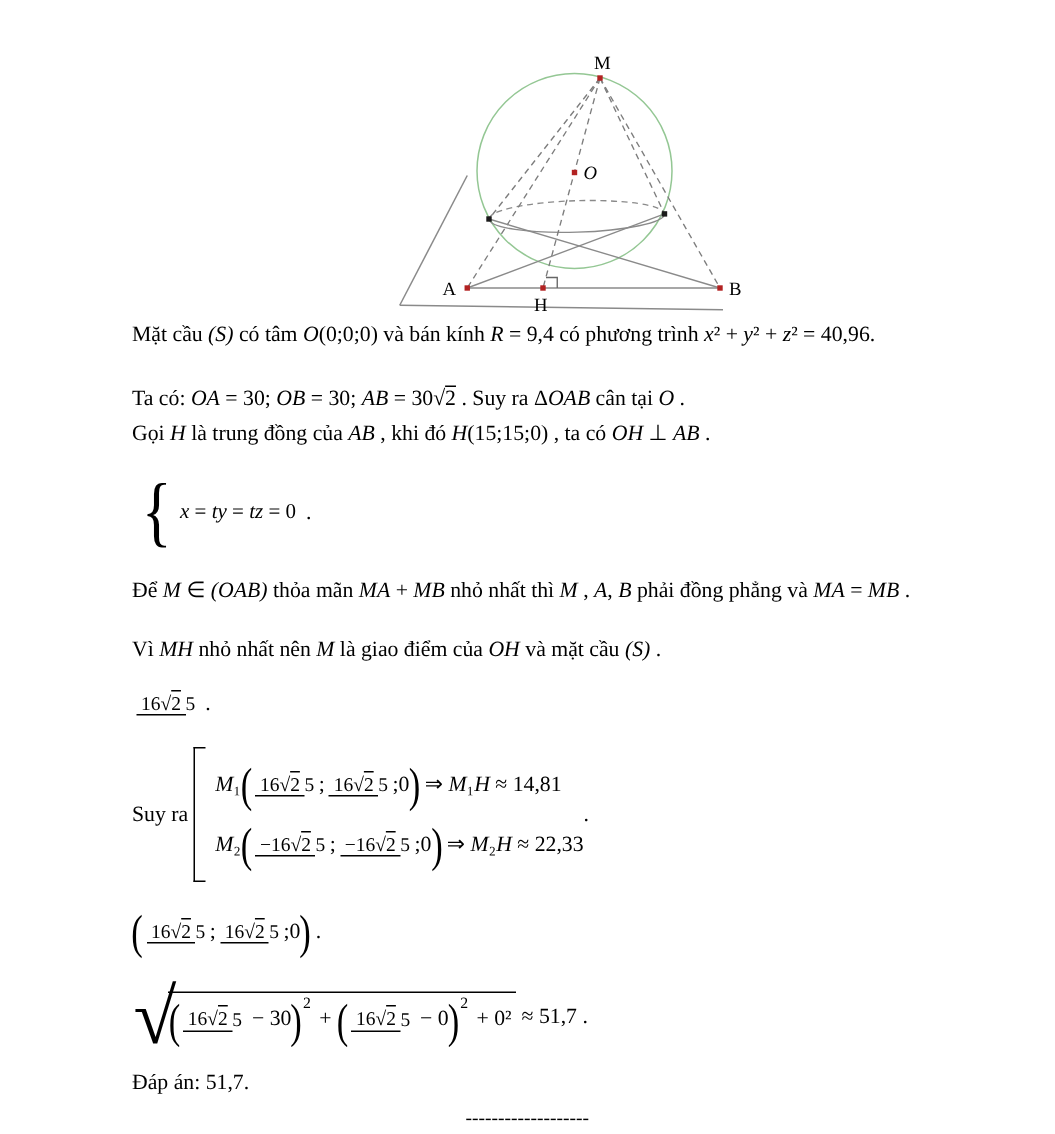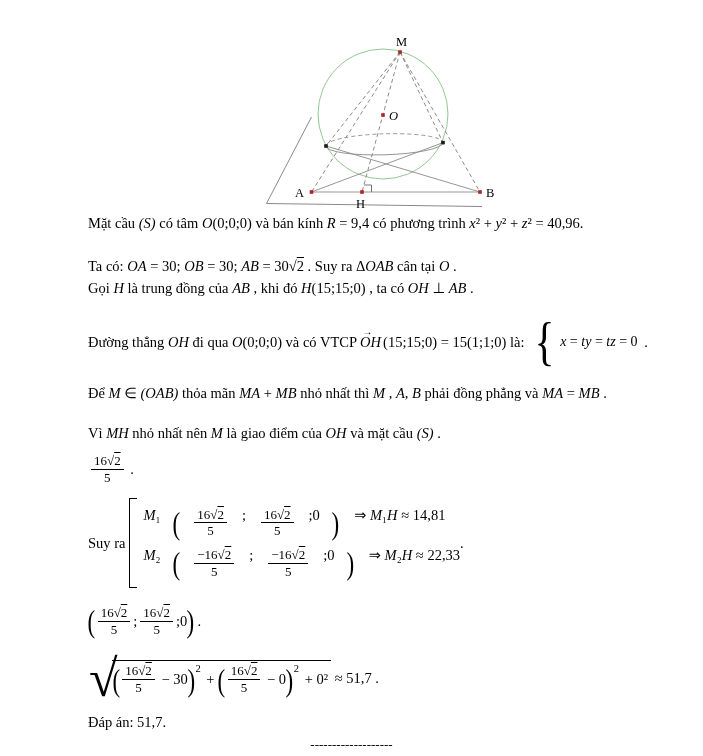--- a/index.html
+++ b/index.html
@@ -4,31 +4,31 @@
 <style>
   html,body{margin:0;padding:0;background:#ffffff;}
   body{width:703px;height:756px;position:relative;overflow:hidden;
        font-family:"Liberation Serif",serif;color:#000;}
   .line{position:absolute;left:88px;font-size:14.5px;white-space:pre;}
   .flex{display:flex;align-items:center;}
   .it{font-style:italic;}
   .ol{text-decoration:overline;}
   .vec{font-style:italic;position:relative;margin-right:2px;}
   .vec::after{content:"\2192";position:absolute;left:12%;top:-0.72em;font-size:0.68em;}
-  .frac{display:inline-flex;flex-direction:column;align-items:center;
+  .frac{display:inline-flex;flex-direction:row;align-items:center;
         text-align:center;margin:0 3px;line-height:1.2;font-size:13px;}
   .frac .num{border-bottom:1px solid #000;padding:0 3px;display:block;}
   .frac .den{display:block;}
   .syscol{display:inline-flex;flex-direction:row;line-height:1.55;font-size:14px;margin:0 3px;}
   .brace{font-size:52px;font-weight:400;line-height:0.9;display:inline-block;
          transform:scaleX(0.8);margin:0 0 0 4px;}
   .bracket{align-self:stretch;width:7px;border:1.6px solid #000;border-right:none;
            margin:2px 6px 2px 4px;}
   .mcol{display:inline-flex;flex-direction:column;gap:8px;}
-  .mrow{display:flex;align-items:flex-start;gap:12px;}
+  .mrow{display:flex;align-items:center;}
   .bp{font-size:32px;font-weight:400;line-height:1;display:inline-block;
       transform:scaleX(0.72);margin:0 -2px;}
   .sup{font-size:10.5px;align-self:flex-start;line-height:1;margin:1px 2px 0 1px;}
   .sqrt{display:inline-flex;align-items:center;margin-left:1px;}
   .sqrt .sign{font-size:52px;font-weight:400;line-height:0;margin-right:-6px;
               transform:translateY(1px);}
   .radbody{display:inline-flex;align-items:center;border-top:1.4px solid #000;
            padding:2px 3px 0 1px;}
   .bold{font-weight:normal;}
   .center{left:0;width:703px;text-align:center;}
@@ -86,21 +86,20 @@
   <text x="356" y="207.5">H</text>
 </svg>
 
 <div class="line" style="top:215px"><span>Mặt cầu </span><span class="it">(S)</span><span> có tâm </span><span class="it">O</span><span>(0;0;0) và bán kính </span><span class="it">R</span><span> = 9,4 có phương trình </span><span class="it">x</span><span>² + </span><span class="it">y</span><span>² + </span><span class="it">z</span><span>² = 40,96.</span></div>
 
 <div class="line" style="top:258px"><span>Ta có: </span><span class="it">OA</span><span> = 30; </span><span class="it">OB</span><span> = 30; </span><span class="it">AB</span><span> = 30√</span><span class="ol">2</span><span> . Suy ra Δ</span><span class="it">OAB</span><span> cân tại </span><span class="it">O</span><span> .</span></div>
 
 <div class="line" style="top:280px"><span>Gọi </span><span class="it">H</span><span> là trung đồng của </span><span class="it">AB</span><span> , khi đó </span><span class="it">H</span><span>(15;15;0) , ta có </span><span class="it">OH</span><span> ⊥ </span><span class="it">AB</span><span> .</span></div>
 
 <div class="line flex" style="top:311px;height:62px">
-  <span><span>Đường thẳng </span><span class="it">OH</span><span> đi qua </span><span class="it">O</span><span>(0;0;0) và có VTCP </span><span class="it vec">OH</span><span>(15;15;0) = 15(1;1;0) là: </span></span>
   <span class="brace">{</span>
   <span class="syscol">
     <span><span class="it">x</span><span> = </span><span class="it">t</span></span>
     <span><span class="it">y</span><span> = </span><span class="it">t</span></span>
     <span><span class="it">z</span><span> = 0</span></span>
   </span>
   <span> .</span>
 </div>
 
 <div class="line" style="top:385px"><span>Để </span><span class="it">M</span><span> ∈ </span><span class="it">(OAB)</span><span> thỏa mãn </span><span class="it">MA</span><span> + </span><span class="it">MB</span><span> nhỏ nhất thì </span><span class="it">M</span><span> , </span><span class="it">A</span><span>, </span><span class="it">B</span><span> phải đồng phẳng và </span><span class="it">MA</span><span> = </span><span class="it">MB</span><span> .</span></div>

